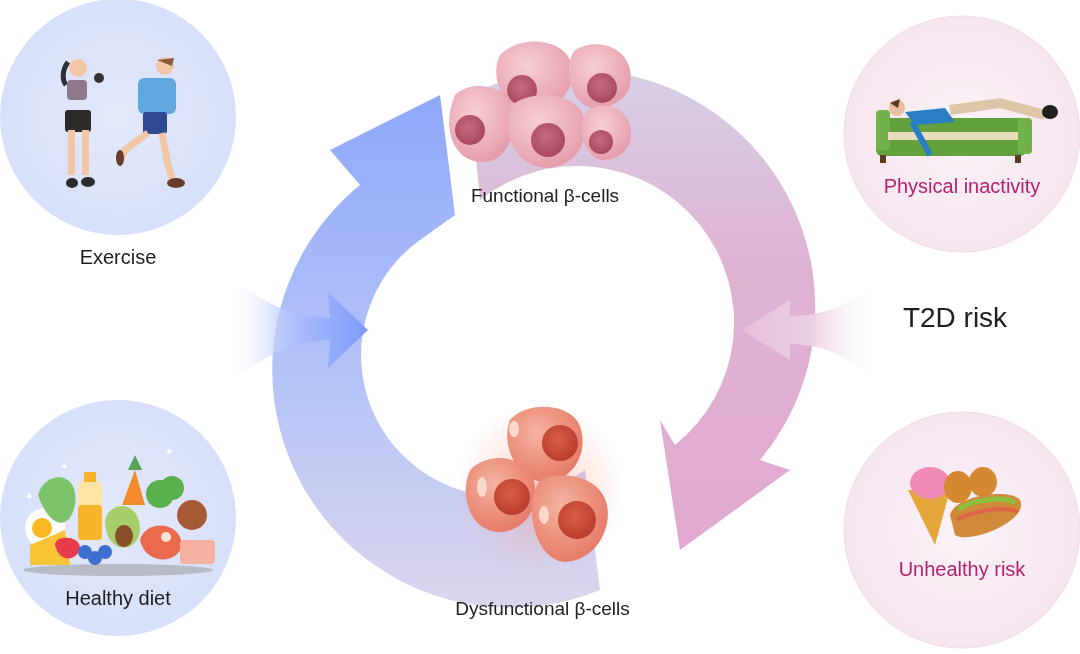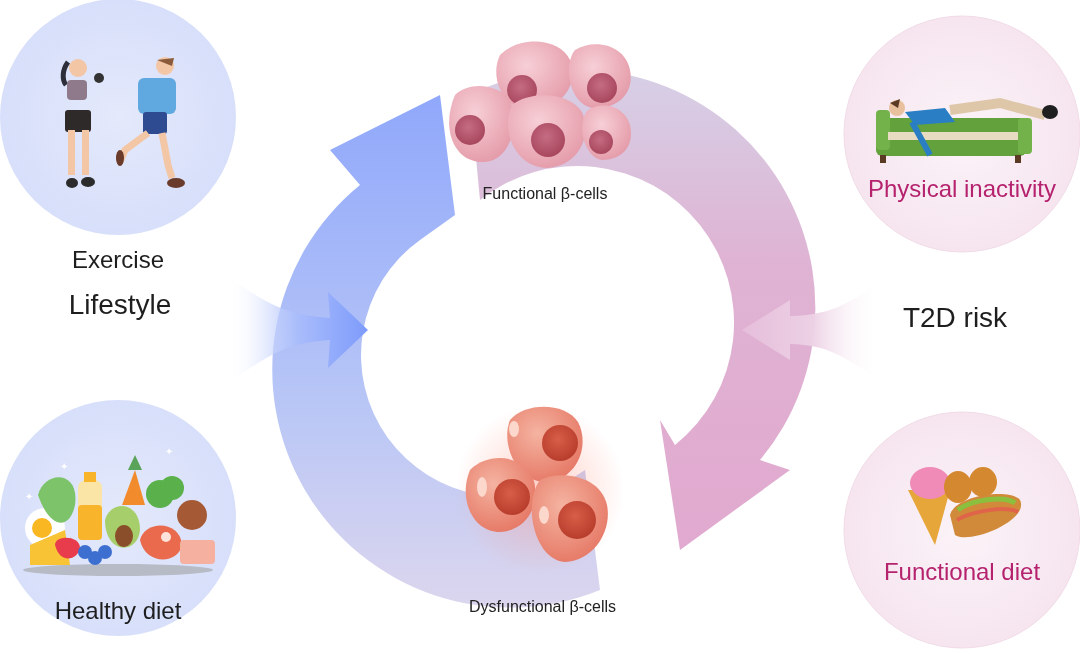--- a/index.html
+++ b/index.html
@@ -1,21 +1,21 @@
 <!DOCTYPE html>
 <html><head>
 <meta charset="utf-8">
 <style>
   html, body { margin: 0; padding: 0; background: #ffffff; }
   body { width: 1080px; height: 654px; position: relative; overflow: hidden;
          font-family: "Liberation Sans", sans-serif; }
   .abs { position: absolute; }
-  .panel-label { position: absolute; left: 0; right: 0; text-align: center; font-size: 24px; }
+  .panel-label { position: absolute; left: 0; right: 0; text-align: center; font-size: 20px; }
   .side-title { position: absolute; text-align: center; font-size: 28px; color: #1e1e1e; line-height: 36px; }
-  .cell-label { position: absolute; text-align: center; font-size: 16px; color: #222; }
+  .cell-label { position: absolute; text-align: center; font-size: 19px; color: #222; }
   svg { position: absolute; left: 0; top: 0; }
 </style>
 </head>
 <body>
 
 <svg width="1080" height="654" viewBox="0 0 1080 654">
   <defs>
     <linearGradient id="gBlueRing" x1="0" y1="0" x2="0" y2="1">
       <stop offset="0" stop-color="#90a8fb"></stop>
       <stop offset="0.6" stop-color="#b8c6f6"></stop>
@@ -176,30 +176,29 @@
     <path d="M 950 515 C 955 495, 1010 488, 1020 500 C 1030 520, 970 545, 955 535 Z" fill="#d08a3a"></path>
     <path d="M 958 510 C 970 500, 1005 495, 1015 503" stroke="#8ac03d" stroke-width="5" fill="none"></path>
     <path d="M 957 520 C 970 512, 1005 505, 1018 512" stroke="#e0644a" stroke-width="4" fill="none"></path>
   </g>
 </svg>
 
 <div class="abs" style="left:0; top:0; width:236px; height:236px;margin-top:46px;">
   <div class="panel-label" style="top:200px; color:#1e1e1e;">Exercise</div>
 </div>
 <div class="abs" style="left:0; top:400px; width:236px; height:236px;">
-  <div class="panel-label" style="top:187px; color:#1e1e1e;margin-top:10px;">Healthy diet</div>
+  <div class="panel-label" style="top:187px; color:#1e1e1e;">Healthy diet</div>
 </div>
 <div class="abs" style="left:844px; top:16px; width:236px; height:236px;">
   <div class="panel-label" style="top:159px; color:#b5236e;">Physical inactivity</div>
 </div>
 <div class="abs" style="left:844px; top:412px; width:236px; height:236px;">
-  <div class="panel-label" style="top:146px; color:#b5236e;">Functional diet</div>
+  <div class="panel-label" style="top:146px; color:#b5236e;">Unhealthy risk</div>
 </div>
 
 <div class="side-title" style="left:20px; top:287px; width:200px;">
-  <div>Lifestyle</div>
 </div>
 <div class="side-title" style="left:860px; top:300px; width:190px;">
   <div>T2D risk</div>
 </div>
 
 <div class="cell-label" style="left:430px; top:185px; width:230px;">Functional β-cells</div>
 <div class="cell-label" style="left:420px; top:598px; width:245px;">Dysfunctional β-cells</div>
 
 </body></html>

